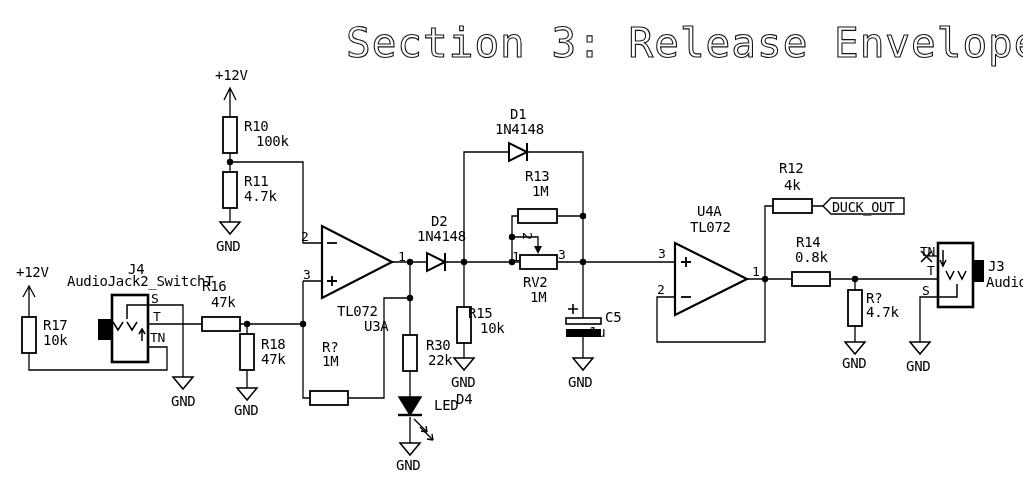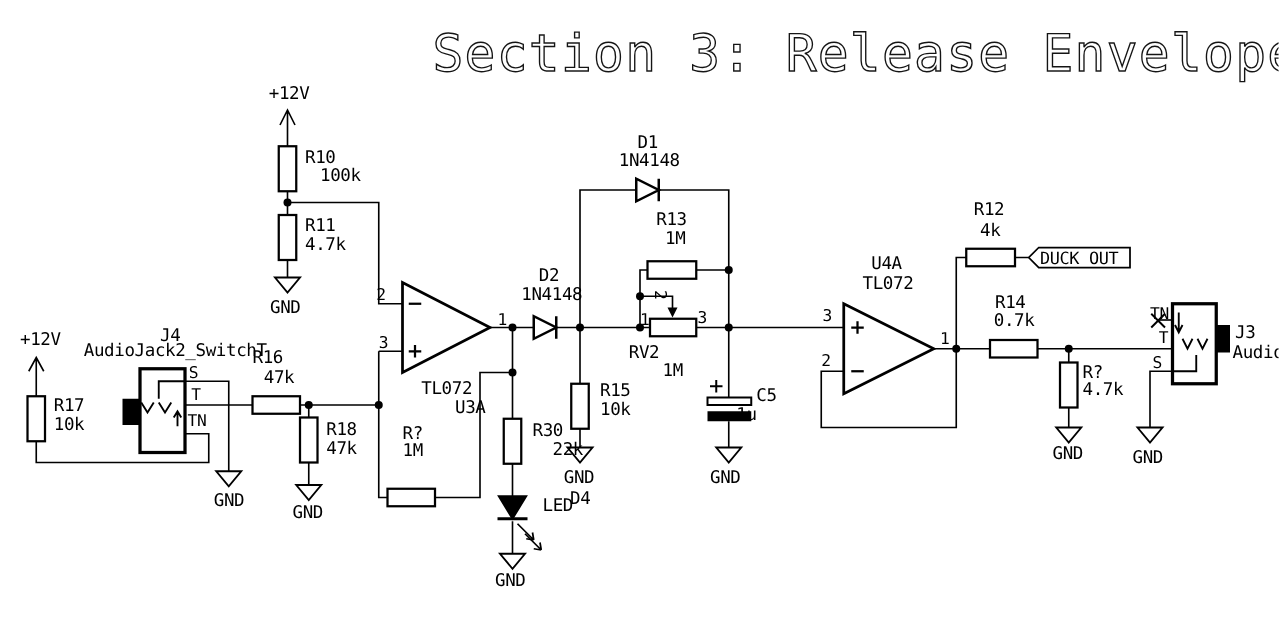--- a/index.html
+++ b/index.html
@@ -213,51 +213,51 @@
   <div class="lbl" style="left:261px;top:352px">47k</div>
 
   <div class="lbl pin" style="left:301px;top:230px">2</div>
   <div class="lbl pin" style="left:303px;top:268px">3</div>
   <div class="lbl pin" style="left:398px;top:250px">1</div>
   <div class="lbl" style="left:337px;top:304px">TL072</div>
   <div class="lbl" style="left:364px;top:319px">U3A</div>
   <div class="lbl" style="left:322px;top:340px">R?</div>
   <div class="lbl" style="left:322px;top:354px">1M</div>
   <div class="lbl" style="left:426px;top:338px">R30</div>
-  <div class="lbl" style="left:442px;top:353px">22k</div>
+  <div class="lbl" style="left:428px;top:353px">22k</div>
   <div class="lbl" style="left:456px;top:392px">D4</div>
   <div class="lbl" style="left:434px;top:398px">LED</div>
   <div class="lbl" style="left:431px;top:214px">D2</div>
   <div class="lbl" style="left:417px;top:229px">1N4148</div>
 
-  <div class="lbl" style="left:480px;top:306px">R15</div>
+  <div class="lbl" style="left:468px;top:306px">R15</div>
   <div class="lbl" style="left:480px;top:321px">10k</div>
   <div class="lbl" style="left:510px;top:107px">D1</div>
   <div class="lbl" style="left:495px;top:122px">1N4148</div>
   <div class="lbl" style="left:525px;top:169px">R13</div>
   <div class="lbl" style="left:532px;top:184px">1M</div>
   <div class="lbl pin" style="left:512px;top:250px">1</div>
   <div class="lbl pin rot90" style="left:534px;top:232px">2</div>
   <div class="lbl pin" style="left:558px;top:248px">3</div>
-  <div class="lbl" style="left:503px;top:275px">RV2</div>
+  <div class="lbl" style="left:523px;top:275px">RV2</div>
   <div class="lbl" style="left:530px;top:290px">1M</div>
   <div class="lbl" style="left:605px;top:310px">C5</div>
   <div class="lbl" style="left:589px;top:325px">1u</div>
 
   <div class="lbl" style="left:697px;top:204px">U4A</div>
   <div class="lbl" style="left:690px;top:220px">TL072</div>
   <div class="lbl pin" style="left:658px;top:247px">3</div>
   <div class="lbl pin" style="left:657px;top:283px">2</div>
   <div class="lbl pin" style="left:752px;top:265px">1</div>
 
   <div class="lbl" style="left:779px;top:161px">R12</div>
   <div class="lbl" style="left:784px;top:178px">4k</div>
   <div class="lbl" style="left:832px;top:200px;font-size:13.5px">DUCK_OUT</div>
   <div class="lbl" style="left:796px;top:235px">R14</div>
-  <div class="lbl" style="left:795px;top:250px">0.7k</div>
+  <div class="lbl" style="left:795px;top:250px">0.8k</div>
   <div class="lbl" style="left:866px;top:291px">R?</div>
   <div class="lbl" style="left:866px;top:305px">4.7k</div>
   <div class="lbl pin" style="left:920px;top:245px">TN</div>
   <div class="lbl pin" style="left:927px;top:264px">T</div>
   <div class="lbl pin" style="left:922px;top:284px">S</div>
   <div class="lbl" style="left:988px;top:259px">J3</div>
   <div class="lbl" style="left:986px;top:275px">Audio</div>
 
 </div>
 

